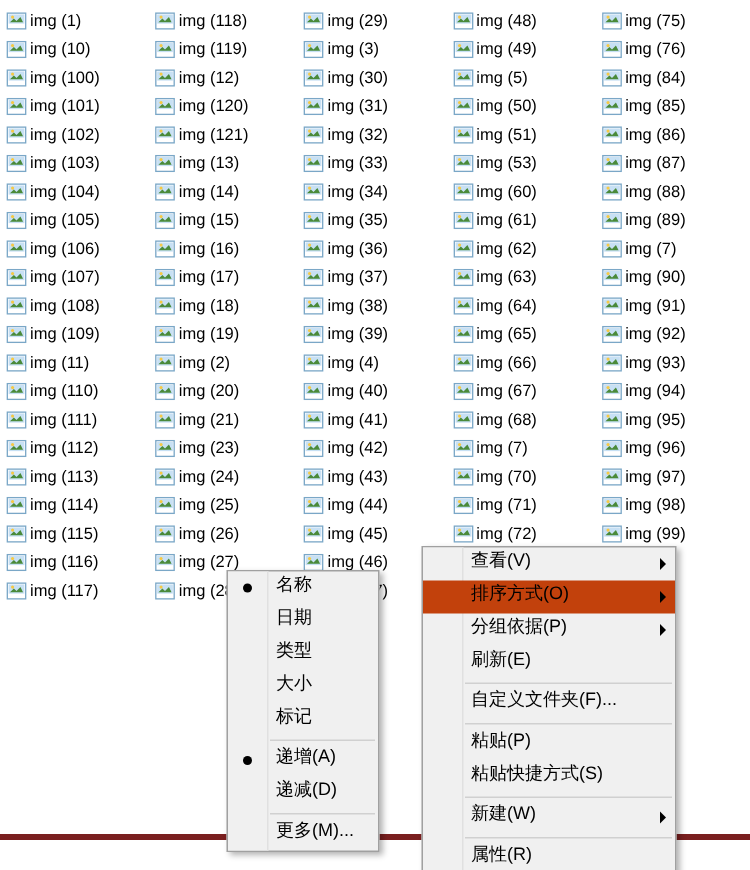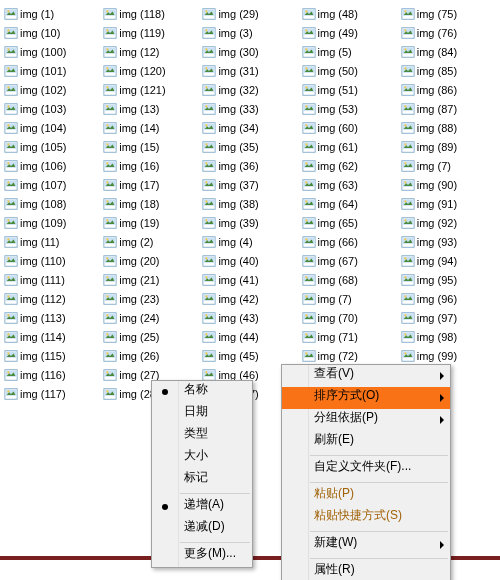--- a/index.html
+++ b/index.html
@@ -2,22 +2,22 @@
 <html><head>
 <meta charset="utf-8">
 <style>
 html,body{margin:0;padding:0;width:500px;height:580px;font-family:"Microsoft YaHei",Tahoma,sans-serif;font-size:11px;color:#000;background:#fff;overflow:hidden}
 .grid{padding:4px 2px;column-count:5;column-gap:0;height:552px}
 .item{display:flex;align-items:center;gap:2px;padding:1px 2px;height:17px;white-space:nowrap;break-inside:avoid}
 .icon{width:14px;height:14px;flex:0 0 14px}
 .menu{position:absolute;background:#f0f0f0;border:1px solid #a0a0a0;box-shadow:2px 2px 4px rgba(0,0,0,.3);font-size:12px;z-index:10}
 .menu-gutter{position:absolute;left:0;top:0;bottom:0;width:26px;background:#f0f0f0;border-right:1px solid #e0e0e0}
 .mi{position:relative;display:flex;height:22px;padding:0 20px 0 32px;white-space:nowrap}
-.mi.hl{background:#f97316}
-.mi.dis{color:#a16207}
+.mi.hl{background:#c2410c}
+.mi.dis{color:#000000}
 .sep{height:1px;margin:2px 2px 2px 28px;background:#d0d0d0}
 .dot{position:absolute;left:10px;top:50%;width:6px;height:6px;margin-top:-3px;border-radius:50%;background:#000}
 .arrow{position:absolute;right:6px;top:50%;margin-top:-4px;width:0;height:0;border-top:4px solid transparent;border-bottom:4px solid transparent;border-left:4px solid #000}
 #sortmenu{left:151px;top:380px;width:100px}
 #ctxmenu{left:281px;top:364px;width:168px}
 .footerbar{position:absolute;left:0;right:0;top:556px;height:4px;background:#7a1f1f}
 </style>
 </head>
 <body>
 

